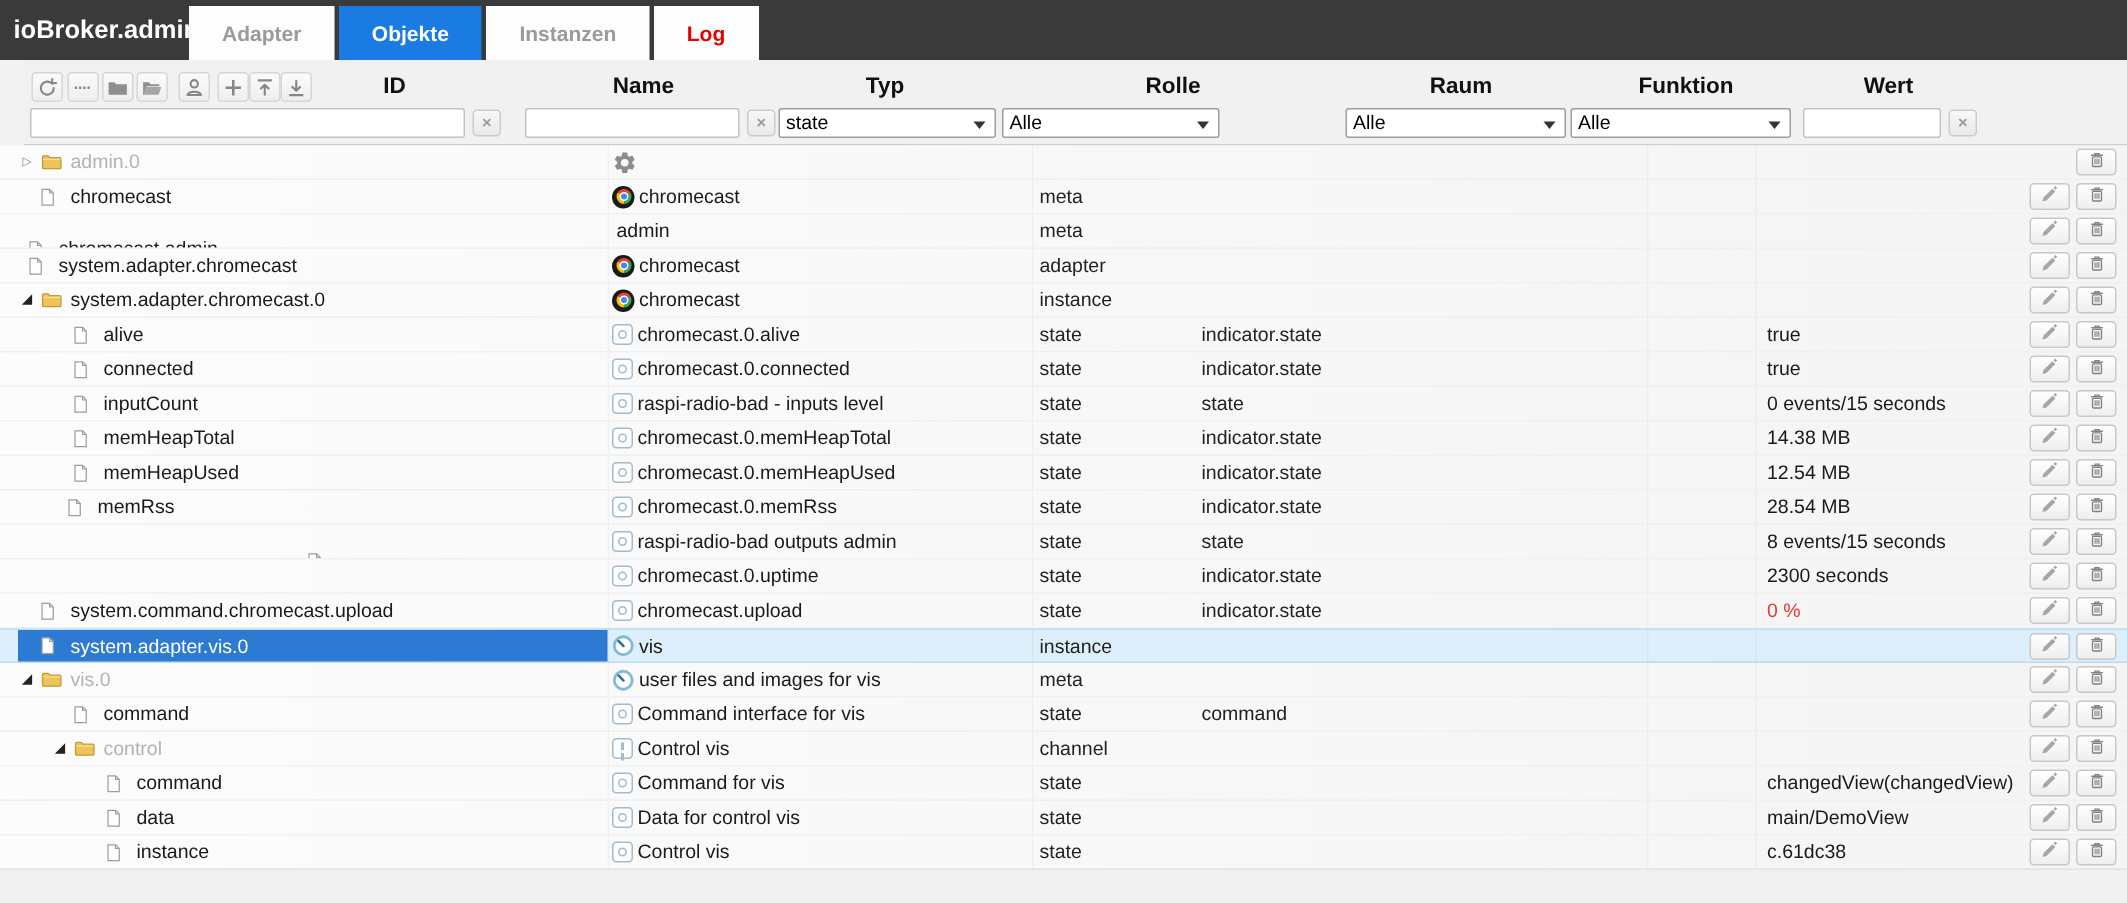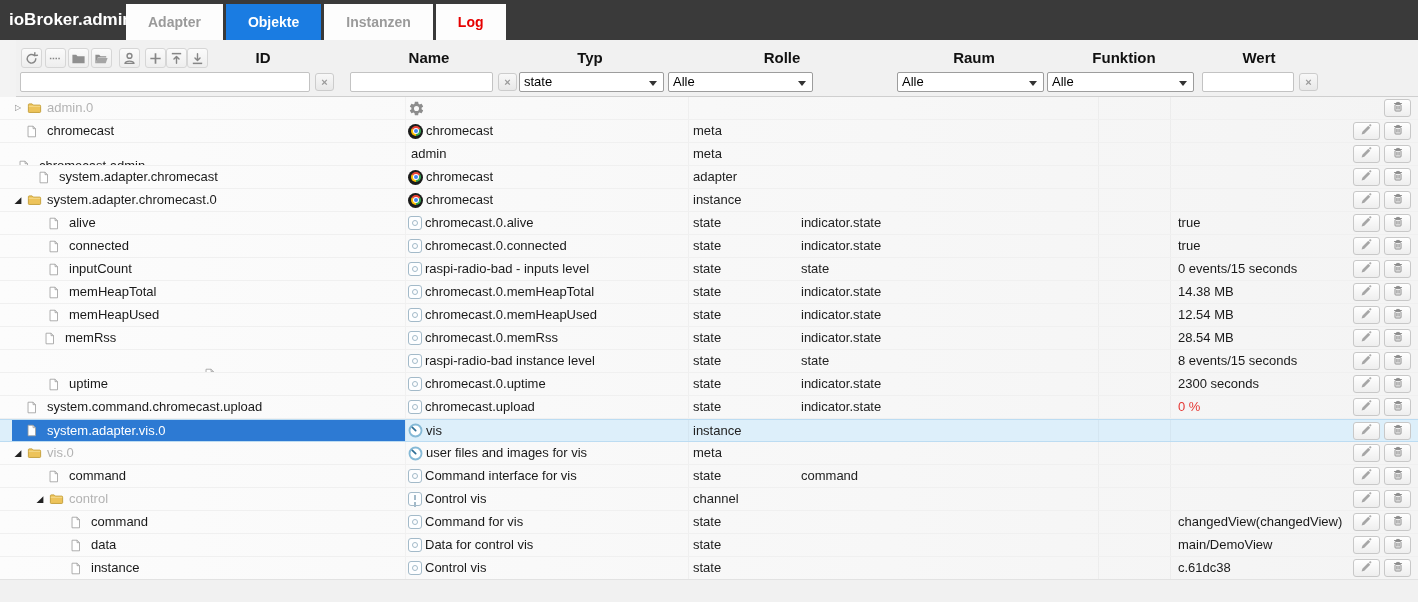--- a/index.html
+++ b/index.html
@@ -290,21 +290,21 @@
               <path d="M2.8 4h10.4M6.2 4V2.6h3.6V4" stroke="#818181" stroke-width="1.2" fill="none"></path>
               <rect x="4" y="5.4" width="8" height="8.6" rx="1" stroke="#818181" stroke-width="1.2" fill="none"></rect>
               <path d="M6.3 7.2v4.8M8 7.2v4.8M9.7 7.2v4.8" stroke="#818181" stroke-width="1"></path>
             </svg></span>
         </button>
     </div>
   </div>
 
   <div class="row">
     <div class="cell cell-id">
-      <div class="treewrap" style="padding-left: 22px;">
+      <div class="treewrap" style="padding-left: 2px;">
         <span class="expander exp-closed"></span>
         <span class="nodeicon">
             <svg width="13" height="15" viewBox="0 0 16 16" fill="none">
               <path d="M2.5 1.5h6.2l3 3v10H2.5z" fill="#ffffff" stroke="#9c9c9c"></path>
               <path d="M8.7 1.5v3h3" fill="none" stroke="#9c9c9c"></path>
             </svg>
           </span>
         <span class="idlabel">system.adapter.chromecast</span>
       </div>
     </div>
@@ -625,21 +625,21 @@
               <path d="M8.7 1.5v3h3" fill="none" stroke="#9c9c9c"></path>
             </svg>
           </span>
         <span class="idlabel">outputCount</span>
       </div>
     </div>
     <div class="cell cell-name">
       <span class="nameicon">
           <span class="state-ic"></span>
         </span>
-      <span class="namelabel">raspi-radio-bad instance level</span>
+      <span class="namelabel">raspi-radio-bad outputs admin</span>
     </div>
     <div class="cell cell-typ">state</div>
     <div class="cell cell-rolle">state</div>
     <div class="cell cell-spacer"></div>
     <div class="cell cell-wert">8 events/15 seconds</div>
     <div class="cell cell-actions">
       <button class="mini edit">
           <span><svg width="13" height="13" viewBox="0 0 16 16">
               <path d="M2 14l.9-3.3L10.2 3.4l2.4 2.4-7.3 7.3L2 14z" fill="#a6a6a6"></path>
               <path d="M12.6 1.4v2.8M11.2 2.8H14" stroke="#a6a6a6" stroke-width="1.1"></path>
@@ -649,32 +649,20 @@
           <span><svg width="12" height="13" viewBox="0 0 16 16">
               <path d="M2.8 4h10.4M6.2 4V2.6h3.6V4" stroke="#818181" stroke-width="1.2" fill="none"></path>
               <rect x="4" y="5.4" width="8" height="8.6" rx="1" stroke="#818181" stroke-width="1.2" fill="none"></rect>
               <path d="M6.3 7.2v4.8M8 7.2v4.8M9.7 7.2v4.8" stroke="#818181" stroke-width="1"></path>
             </svg></span>
         </button>
     </div>
   </div>
 
   <div class="row">
-    <div class="cell cell-id">
-      <div class="treewrap" style="padding-left: 32px;">
-        <span class="expander exp-closed"></span>
-        <span class="nodeicon">
-            <svg width="13" height="15" viewBox="0 0 16 16" fill="none">
-              <path d="M2.5 1.5h6.2l3 3v10H2.5z" fill="#ffffff" stroke="#9c9c9c"></path>
-              <path d="M8.7 1.5v3h3" fill="none" stroke="#9c9c9c"></path>
-            </svg>
-          </span>
-        <span class="idlabel">uptime</span>
-      </div>
-    </div>
     <div class="cell cell-name">
       <span class="nameicon">
           <span class="state-ic"></span>
         </span>
       <span class="namelabel">chromecast.0.uptime</span>
     </div>
     <div class="cell cell-typ">state</div>
     <div class="cell cell-rolle">indicator.state</div>
     <div class="cell cell-spacer"></div>
     <div class="cell cell-wert">2300 seconds</div>

